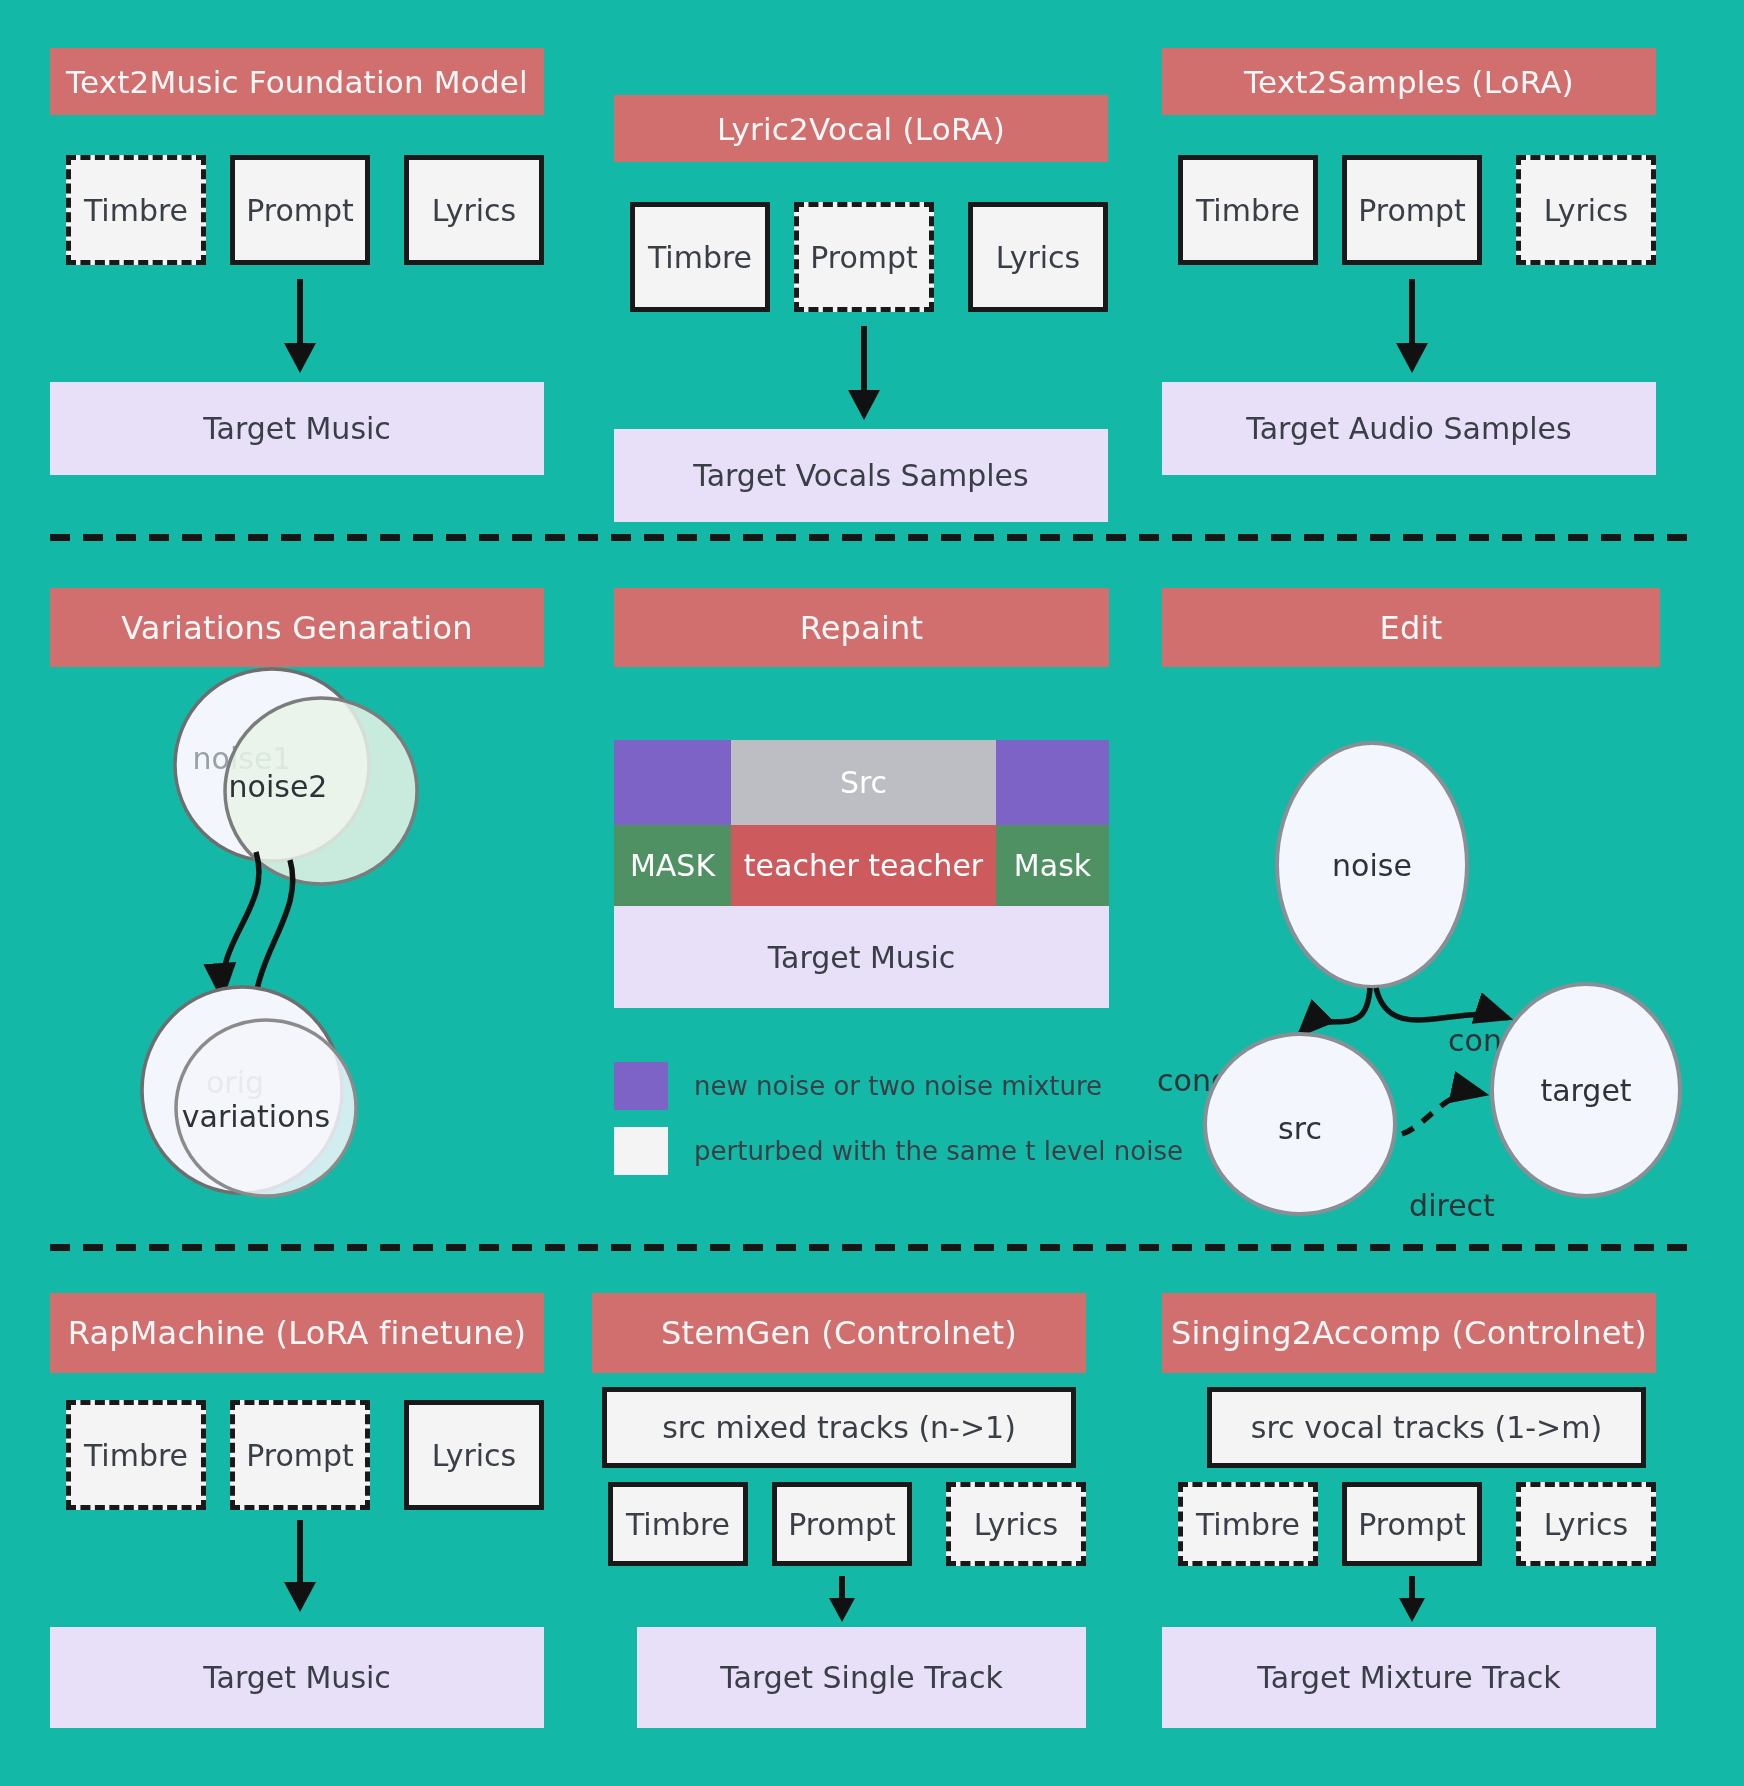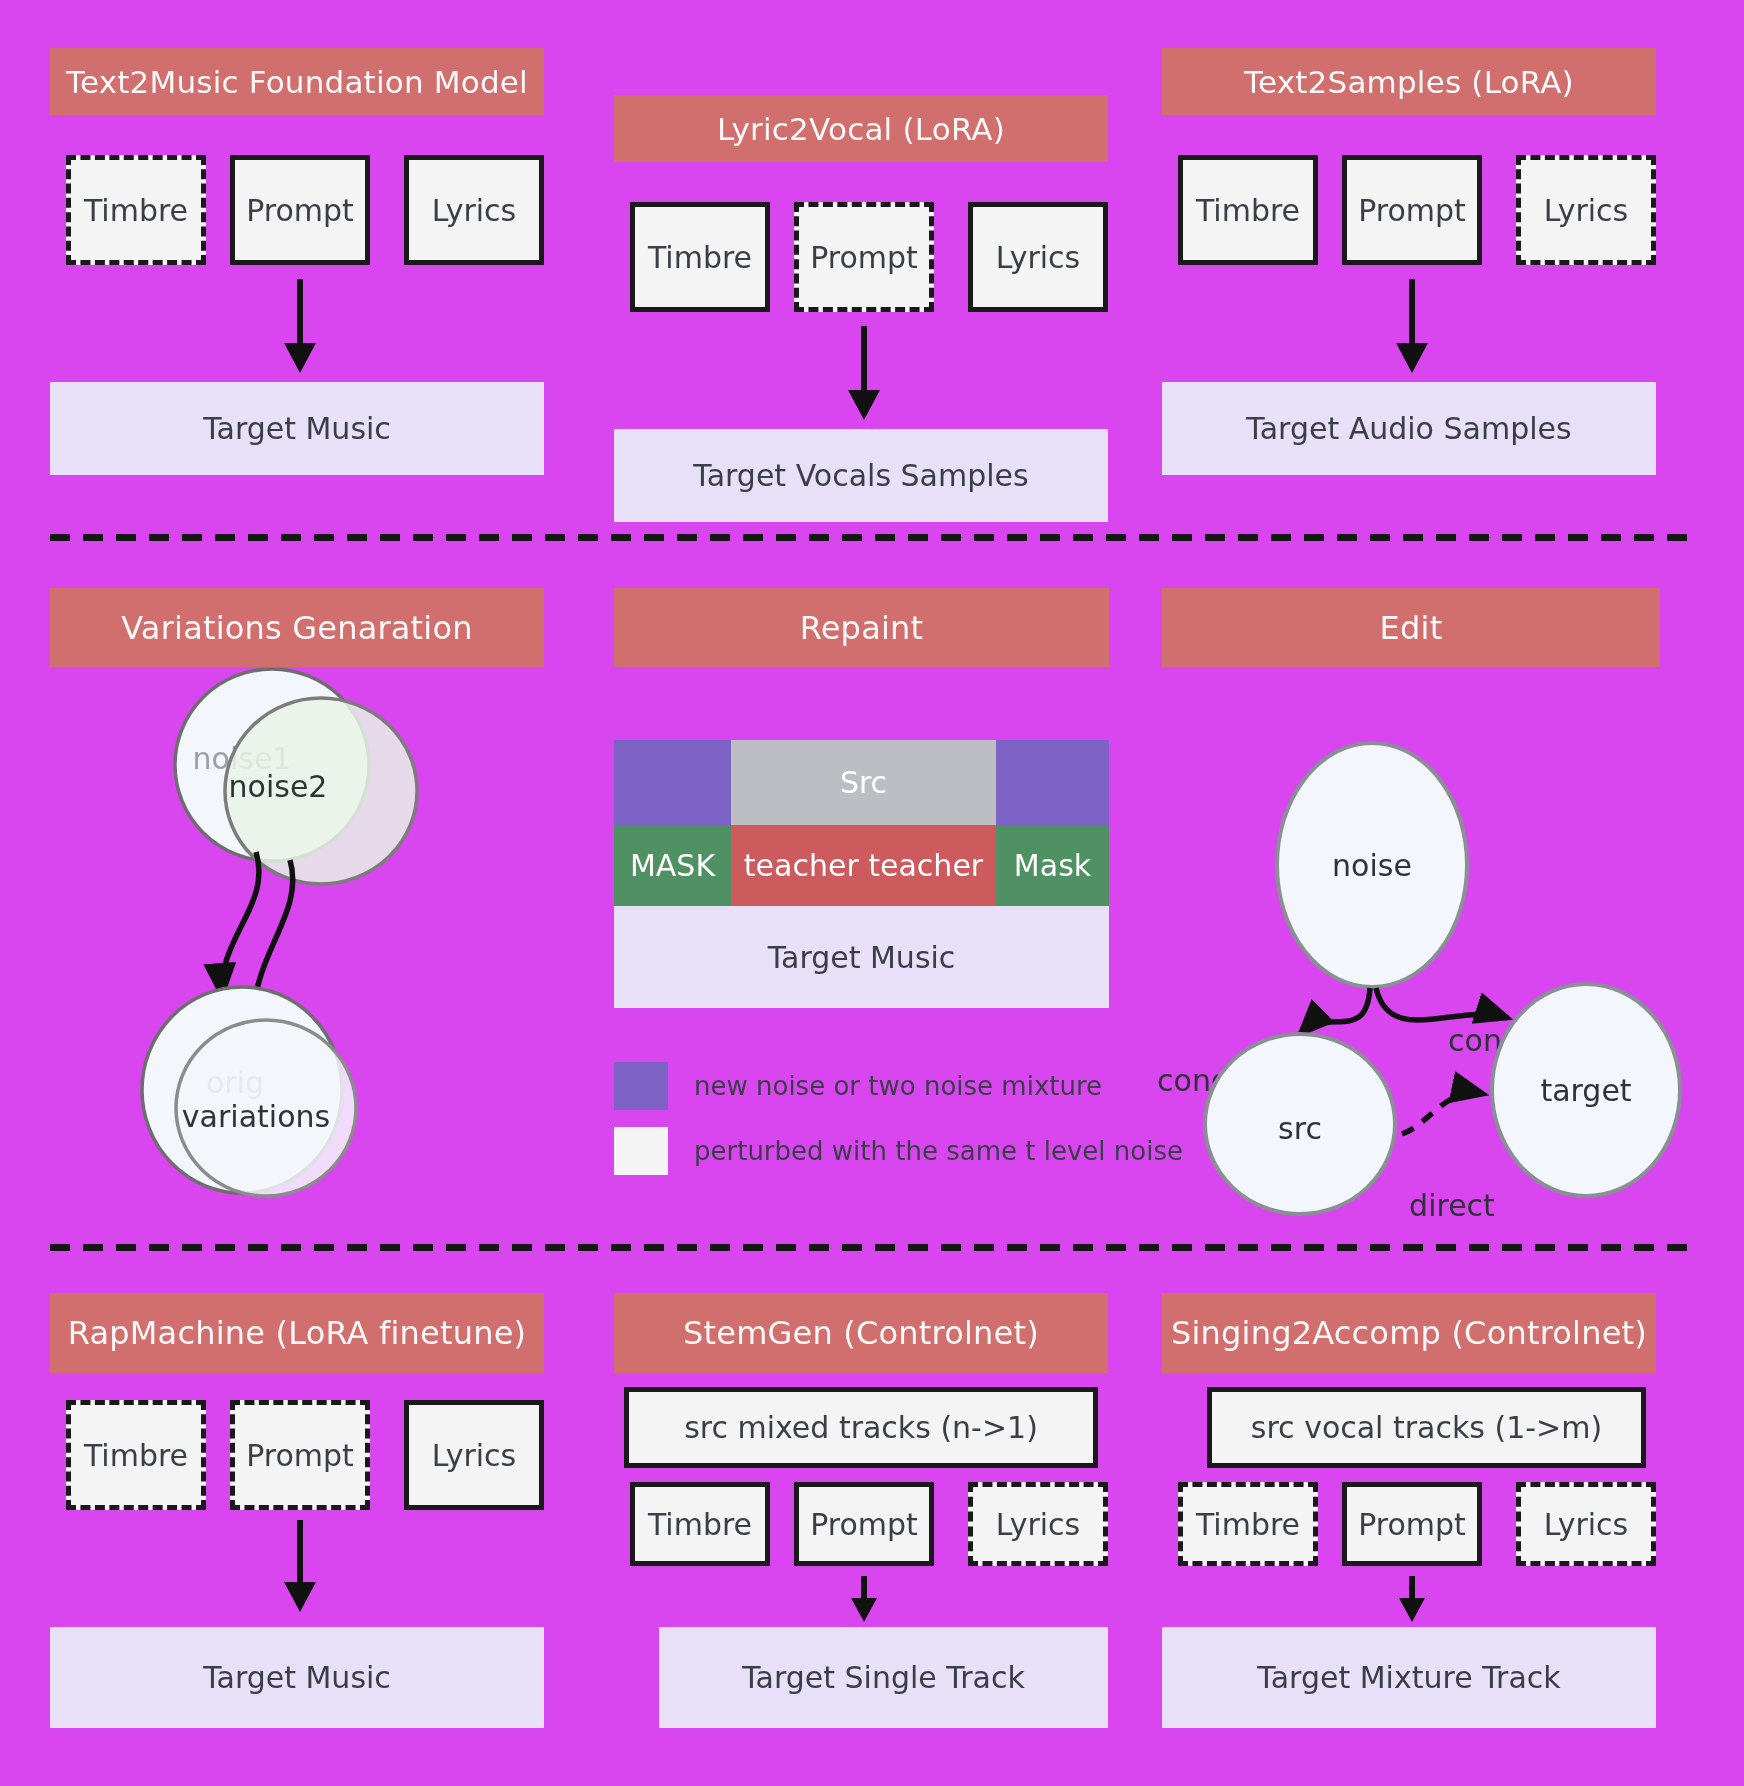--- a/index.html
+++ b/index.html
@@ -9,21 +9,21 @@
     --green:#4f9162;
     --gray_src:#bcbec4;
     --lavender:#e7e0f8;
     --box_fill:#f4f4f4;
     --ink:#191919;
     --text_dark:#3a3f47;
     --text_gray:#99a0a8;
   }
   html,body{margin:0;padding:0;background:#ffffff;}
   .canvas{
-    position:relative;width:1744px;height:1786px;background:#d946ef;
+    position:relative;width:1744px;height:1786px;background:#14b8a6;
     font-family:"DejaVu Sans","Liberation Sans",sans-serif;overflow:hidden;
   }
   .panel{position:absolute;}
   .hdr{
     position:absolute;left:0;right:0;top:0;height:67px;
     background:var(--header_red);color:#fdf8f8;
     display:flex;align-items:center;justify-content:center;
     font-size:31px;letter-spacing:.2px;
   }
   .hdr.tall{height:79px;font-size:32px;}
@@ -171,21 +171,21 @@
     <div class="box dashed" style="left:16px;top:107px;">Timbre</div>
     <div class="box dashed" style="left:180px;top:107px;">Prompt</div>
     <div class="box" style="left:354px;top:107px;">Lyrics</div>
     <svg style="left:0;top:223px;" width="494" height="104" viewBox="0 0 494 104">
       <line x1="250" y1="4" x2="250" y2="72" stroke="#111" stroke-width="6"></line>
       <polygon points="234,66 266,66 250,96" fill="#111"></polygon>
     </svg>
     <div class="target t3" style="top:334px;">Target Music</div>
   </section>
 
-  <section class="panel" style="left:614px;top:1293px;width:494px;height:435px;">
+  <section class="panel" style="left:592px;top:1293px;width:494px;height:435px;">
     <div class="hdr tall" style="height:80px;">StemGen (Controlnet)</div>
     <div class="wide" style="top:94px;">src mixed tracks (n-&gt;1)</div>
     <div class="box sm" style="left:16px;top:189px;">Timbre</div>
     <div class="box sm" style="left:180px;top:189px;">Prompt</div>
     <div class="box sm dashed" style="left:354px;top:189px;">Lyrics</div>
     <svg style="left:0;top:281px;" width="494" height="52" viewBox="0 0 494 52">
       <line x1="250" y1="2" x2="250" y2="28" stroke="#111" stroke-width="6"></line>
       <polygon points="237,24 263,24 250,48" fill="#111"></polygon>
     </svg>
     <div class="target t3" style="top:334px;margin-left:45px;">Target Single Track</div>

